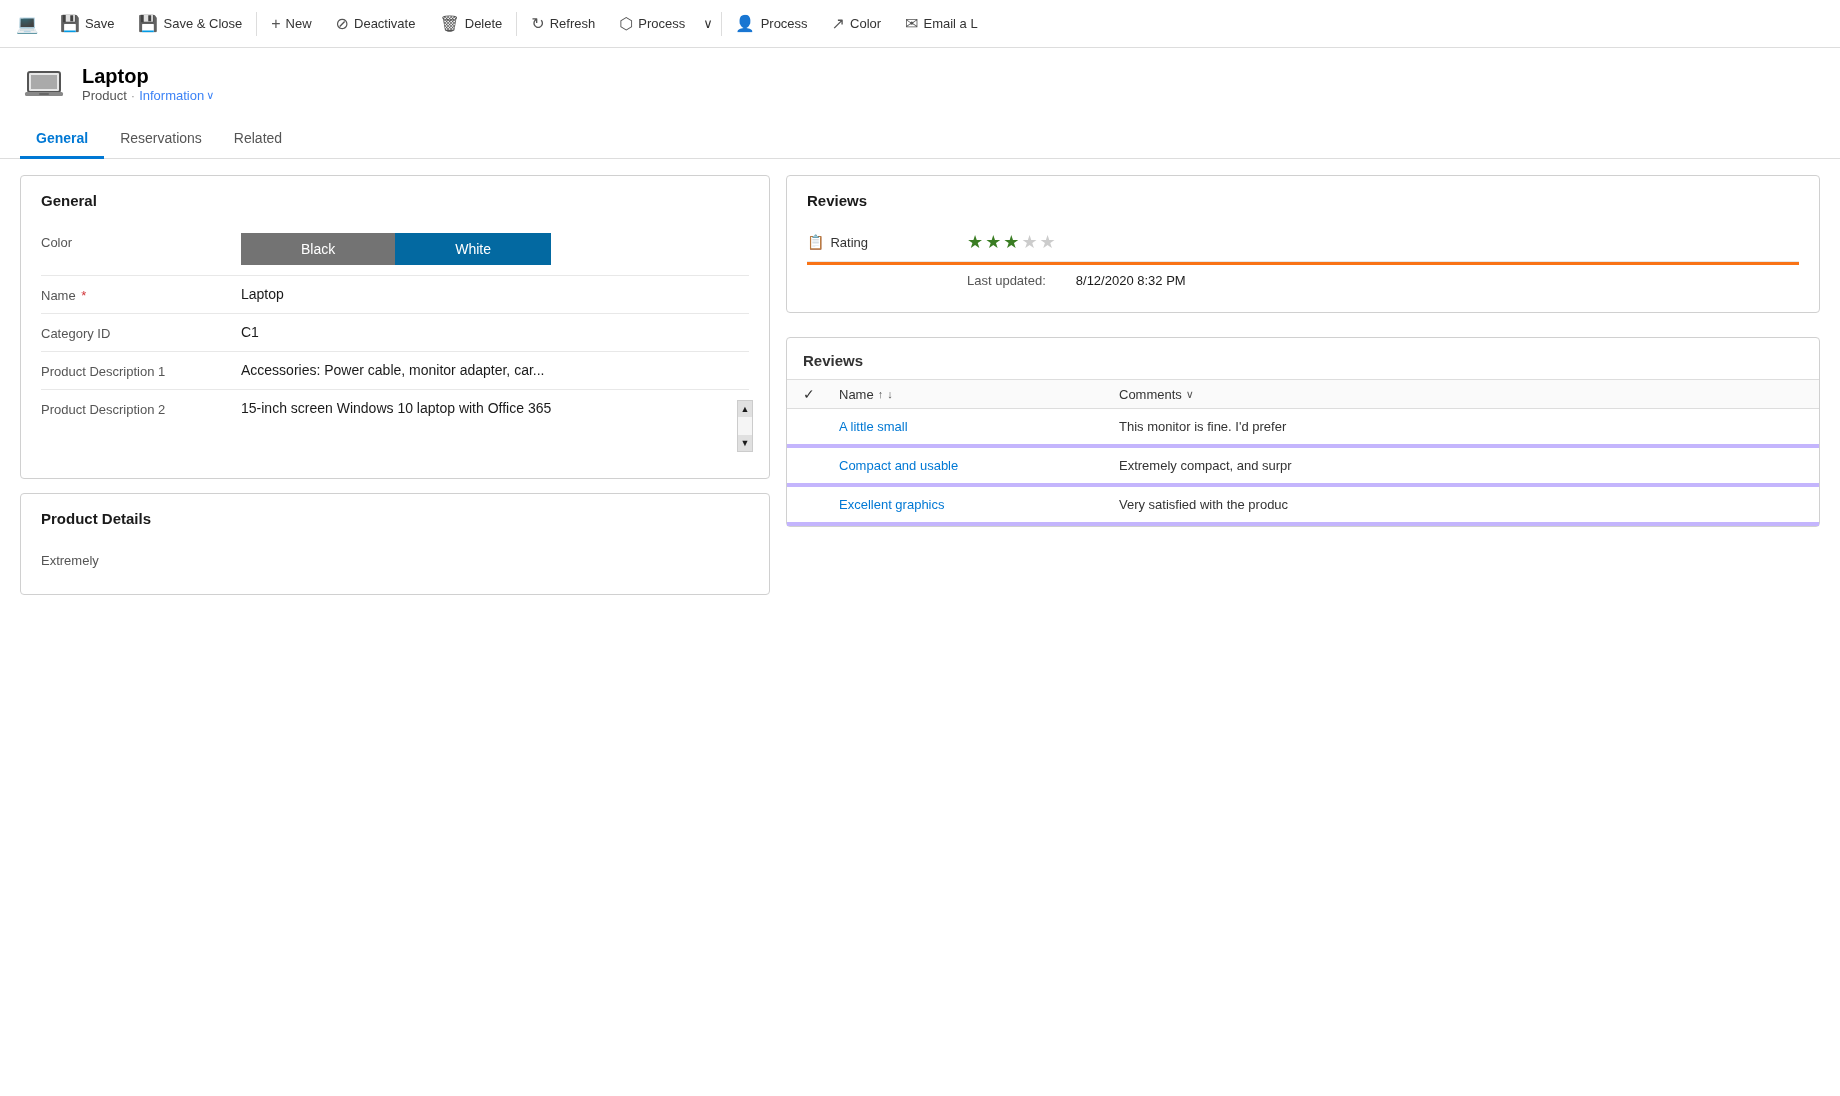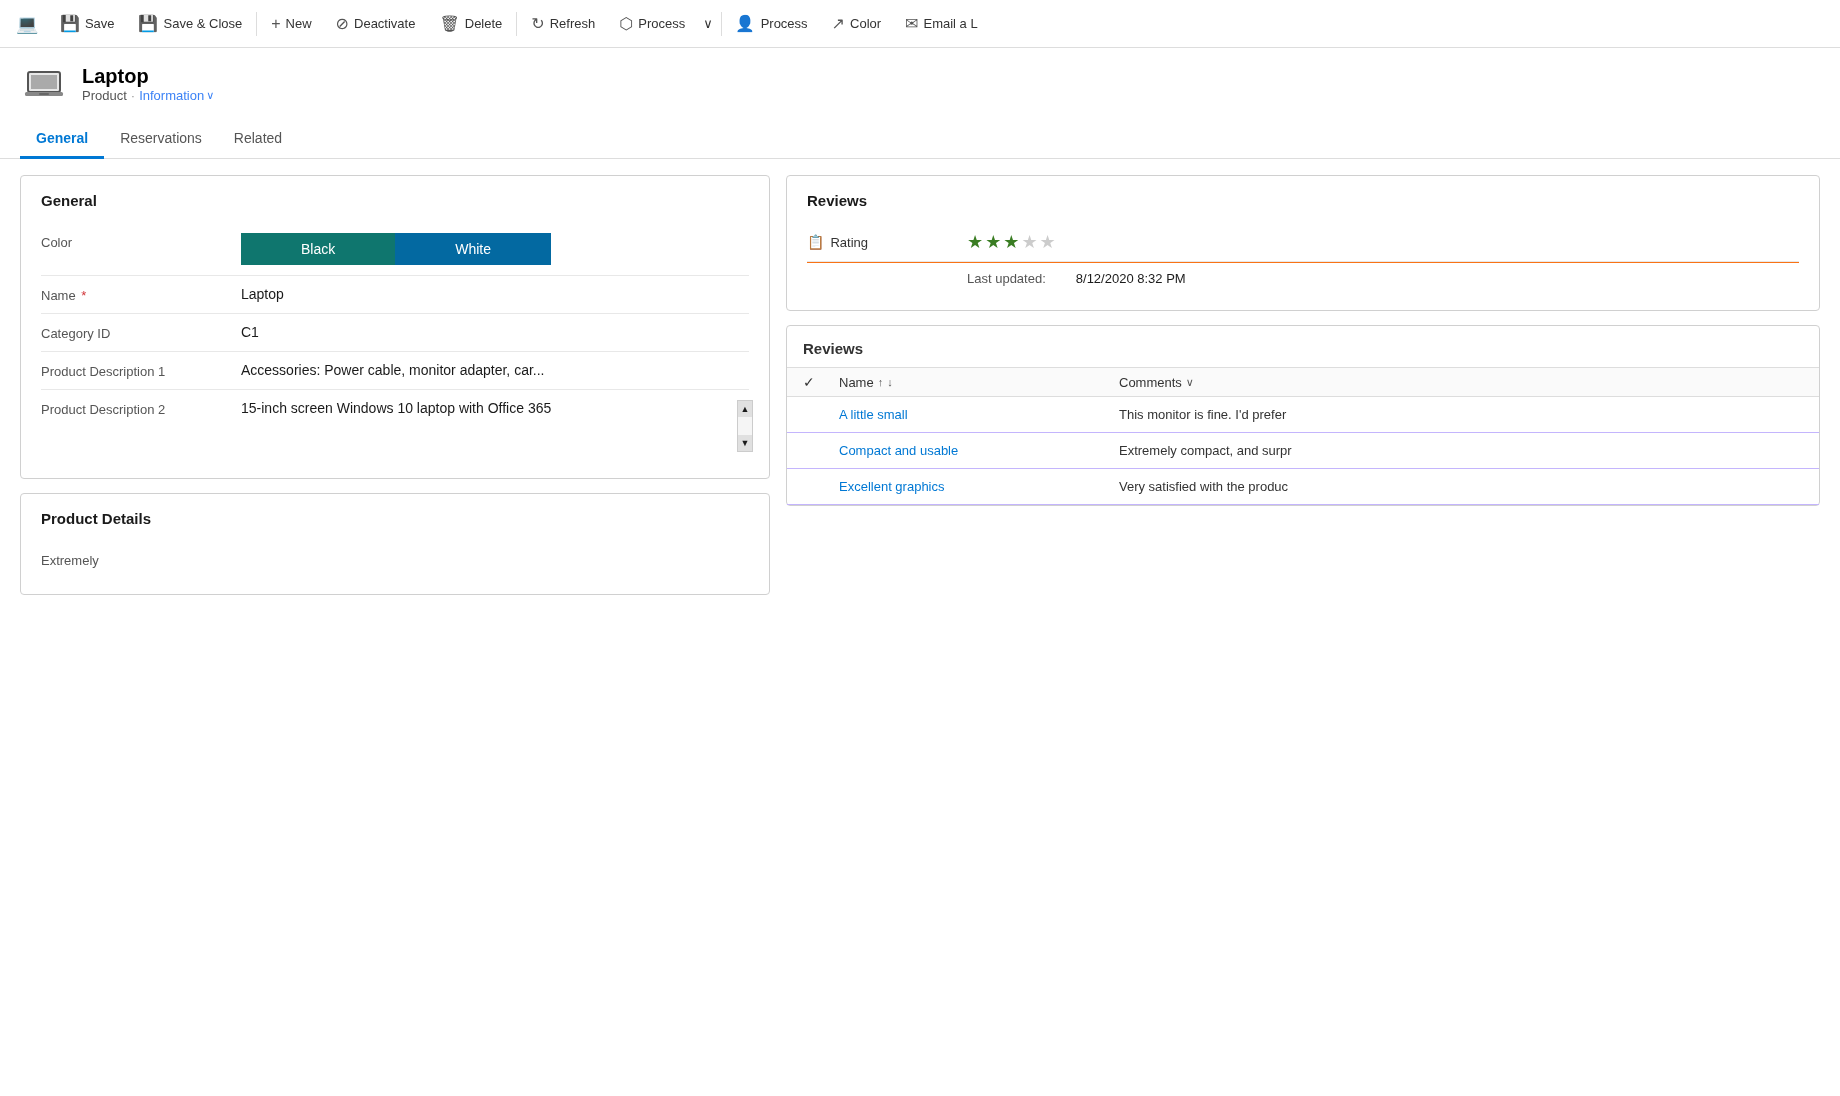--- a/index.html
+++ b/index.html
@@ -92,21 +92,21 @@
       flex-direction: column;
       gap: 14px;
       overflow-y: auto;
     }
 
     
     .right-panel {
       flex: 1;
       display: flex;
       flex-direction: column;
-      gap: 14px;
+      gap: 24px;
       margin-left: 16px;
       overflow-y: auto;
     }
 
     
     .card {
       border: 1px solid #d0d0d0;
       border-radius: 4px;
       background: #fff;
       padding: 16px 20px;
@@ -147,21 +147,21 @@
       gap: 0;
     }
     .color-btn {
       padding: 8px 60px;
       border: none;
       cursor: pointer;
       font-size: 14px;
       font-weight: 500;
     }
     .color-btn.black {
-      background: #0f766e;
+      background: #737373;
       color: #fff;
     }
     .color-btn.white {
       background: #0369a1;
       color: #fff;
     }
 
     
     .field-multiline {
       position: relative;
@@ -202,21 +202,21 @@
     }
     .check-col { width: 36px; flex-shrink: 0; }
     .name-col { flex: 0 0 280px; display: flex; align-items: center; gap: 4px; }
     .comments-col { flex: 1; display: flex; align-items: center; gap: 4px; }
     .sort-icon { font-size: 11px; color: #555; cursor: pointer; }
     .reviews-table-body { }
     .review-table-row {
       display: flex;
       align-items: flex-end;
       padding: 10px 16px;
-      border-bottom: 1px solid #c4b5fd;
+      border-bottom: 4px solid #c4b5fd;
     }
     .review-name { flex: 0 0 280px; color: #0078d4; cursor: pointer; font-size: 13px; }
     .review-comment { flex: 1; font-size: 13px; color: #333; overflow: hidden; white-space: nowrap; text-overflow: ellipsis; }
     .checkmark-icon { width: 36px; flex-shrink: 0; }
 
     
     .left-panel::-webkit-scrollbar,
     .right-panel::-webkit-scrollbar { width: 6px; }
     .left-panel::-webkit-scrollbar-thumb,
     .right-panel::-webkit-scrollbar-thumb { background: #ccc; border-radius: 3px; }
@@ -398,21 +398,21 @@
           <div class="stars">
             <span class="star filled">★</span>
             <span class="star filled">★</span>
             <span class="star filled">★</span>
             <span class="star empty">★</span>
             <span class="star empty">★</span>
           </div>
         </div>
       </div>
 
-      <div style="display:flex; align-items:center; padding: 8px 0; border-top: 1px solid #f97316;">
+      <div style="display:flex; align-items:center; padding: 8px 0; border-top: 3px solid #f97316;">
         <div style="width:160px; flex-shrink:0;"></div>
         <div class="last-updated">
           <span>Last updated:</span>
         </div>
         <div class="last-updated-value" style="margin-left:30px;">8/12/2020 8:32 PM</div>
       </div>
     </div>
 
     <div class="card reviews-table-card">
       <div class="reviews-table-title">Reviews</div>

